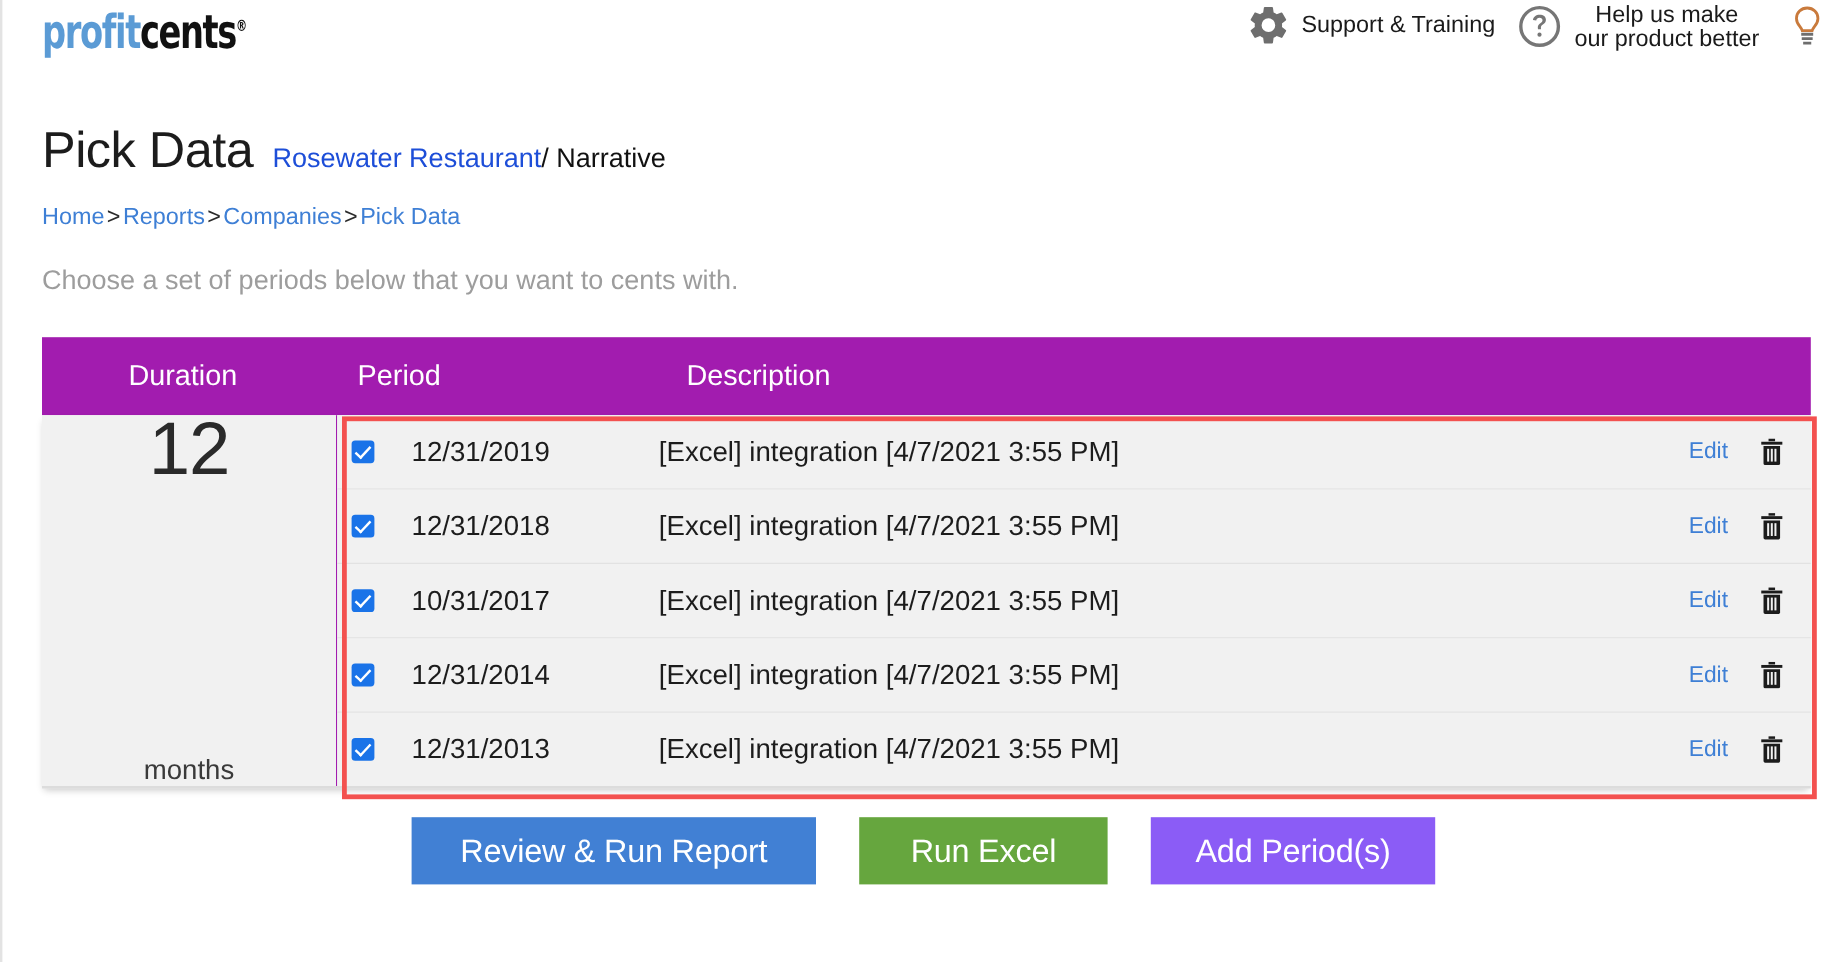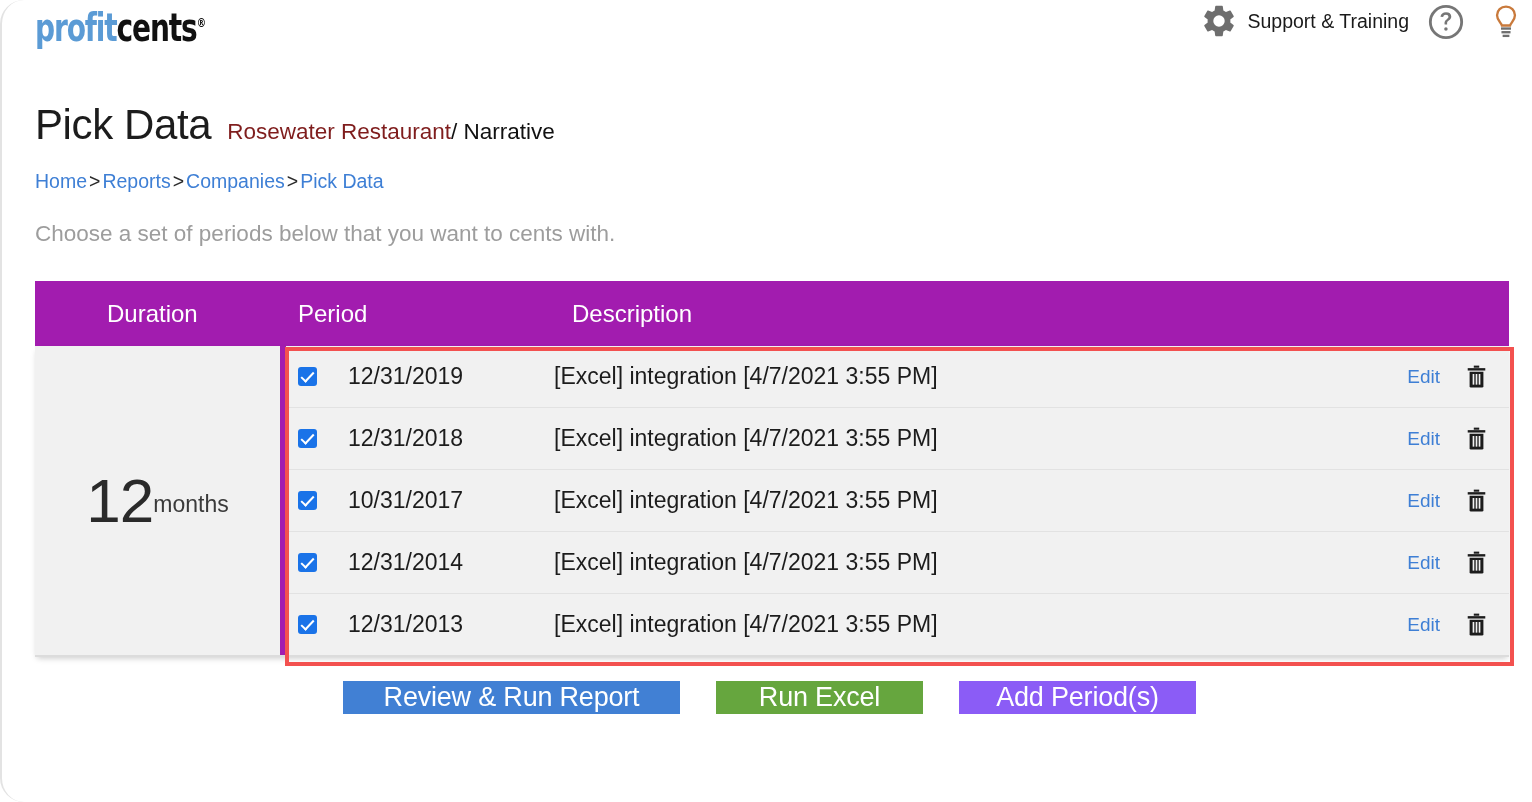--- a/index.html
+++ b/index.html
@@ -14,21 +14,20 @@
     color: #222;
     overflow: hidden;
     position: relative;
   }
   .page {
     position: relative;
     width: 1532px;
     height: 802px;
     border-left: 2px solid #e3e3e3;
     box-sizing: border-box;
-    border-radius: 24px;
   }
 
   
   .top-bar {
     position: relative;
     height: 72px;
   }
   .logo {
     position: absolute;
     left: 33px;
@@ -98,21 +97,21 @@
     color: #1c1c1c;
     letter-spacing: -0.4px;
     line-height: 1;
   }
   .subtitle {
     font-size: 22.5px;
     line-height: 1;
     color: #111;
     white-space: nowrap;
   }
-  .subtitle a { color: #7f1d1d; text-decoration: none; }
+  .subtitle a { color: #1d4ed8; text-decoration: none; }
   .subtitle .sep { color: #111; }
 
   .breadcrumb {
     position: absolute;
     left: 33px;
     top: 170px;
     font-size: 19.5px;
     color: #111;
     white-space: nowrap;
   }
@@ -151,24 +150,25 @@
   .th-desc     { flex: 1; padding-left: 96px; box-sizing: border-box; }
 
   .table-body {
     display: flex;
     background: #f1f1f1;
     border-bottom: 2px solid #dcdcdc;
     box-shadow: 0 3px 6px -2px rgba(0,0,0,0.22);
   }
   .duration-cell {
     width: 245px;
-    border-right: 6px solid #a21caf;
-    display: flex;
-    align-items: center;
-    justify-content: center;
+    border-right: 1px solid #a21caf;
+    display: flex;
+    flex-direction: column;
+    align-items: center;
+    justify-content: space-between;
     flex: none;
   }
   .duration-number {
     font-size: 62px;
     font-weight: 300;
     color: #2a2a2a;
     line-height: 0.92;
     letter-spacing: -1px;
   }
   .duration-unit {
@@ -272,21 +272,21 @@
     position: absolute;
     left: 341px;
     top: 681px;
     display: flex;
     gap: 36px;
   }
   .btn {
     border: none;
     color: #ffffff;
     font-size: 27px;
-    height: 33px;
+    height: 56px;
     padding: 0 22px;
     cursor: pointer;
     font-family: "Liberation Sans", sans-serif;
     letter-spacing: -0.2px;
     display: inline-flex;
     align-items: center;
     justify-content: center;
   }
   .btn-blue  { background: #4180d4; width: 337px; }
   .btn-green { background: #66a63e; width: 207px; }
@@ -316,20 +316,24 @@
 
       <span class="spacer-16"></span>
 
       <div class="hr-item">
         <span class="icon-help">
           <svg width="40" height="40" viewBox="0 0 24 24">
             <circle cx="12" cy="12" r="9.4" fill="none" stroke="#767676" stroke-width="1.7"></circle>
             <path fill="#767676" d="M12.02 6.2c-1.86 0-3.09 1.02-3.35 2.6l1.64.26c.16-.9.75-1.4 1.66-1.4.9 0 1.48.5 1.48 1.23 0 .58-.27.93-1.1 1.54-.92.68-1.28 1.25-1.25 2.27l.1.74h1.5l-.03-.62c-.04-.76.17-1.12.98-1.71 1-.72 1.51-1.4 1.51-2.42 0-1.55-1.25-2.49-3.14-2.49z"></path>
             <circle cx="11.95" cy="16.15" r="1.05" fill="#767676"></circle>
           </svg>
+        </span>
+        <span class="hr-label two-line">
+          <span>Help us make</span><br>
+          <span>our product better</span>
         </span>
       </div>
 
       <span class="spacer-22"></span>
 
       <div class="hr-item">
         <span class="icon-bulb">
           <svg width="36" height="44" viewBox="0 0 24 30">
             <path d="M12 3.2c-3.5 0-6.1 2.6-6.1 5.9 0 2.2 1 3.5 2 4.7.6.8 1.1 1.4 1.3 2.2h5.6c.2-.8.7-1.4 1.3-2.2 1-1.2 2-2.5 2-4.7 0-3.3-2.6-5.9-6.1-5.9z" fill="none" stroke="#c97a3c" stroke-width="1.6"></path>
             <line x1="8.6" y1="18.1" x2="15.4" y2="18.1" stroke="#6e6e6e" stroke-width="1.6"></line>

